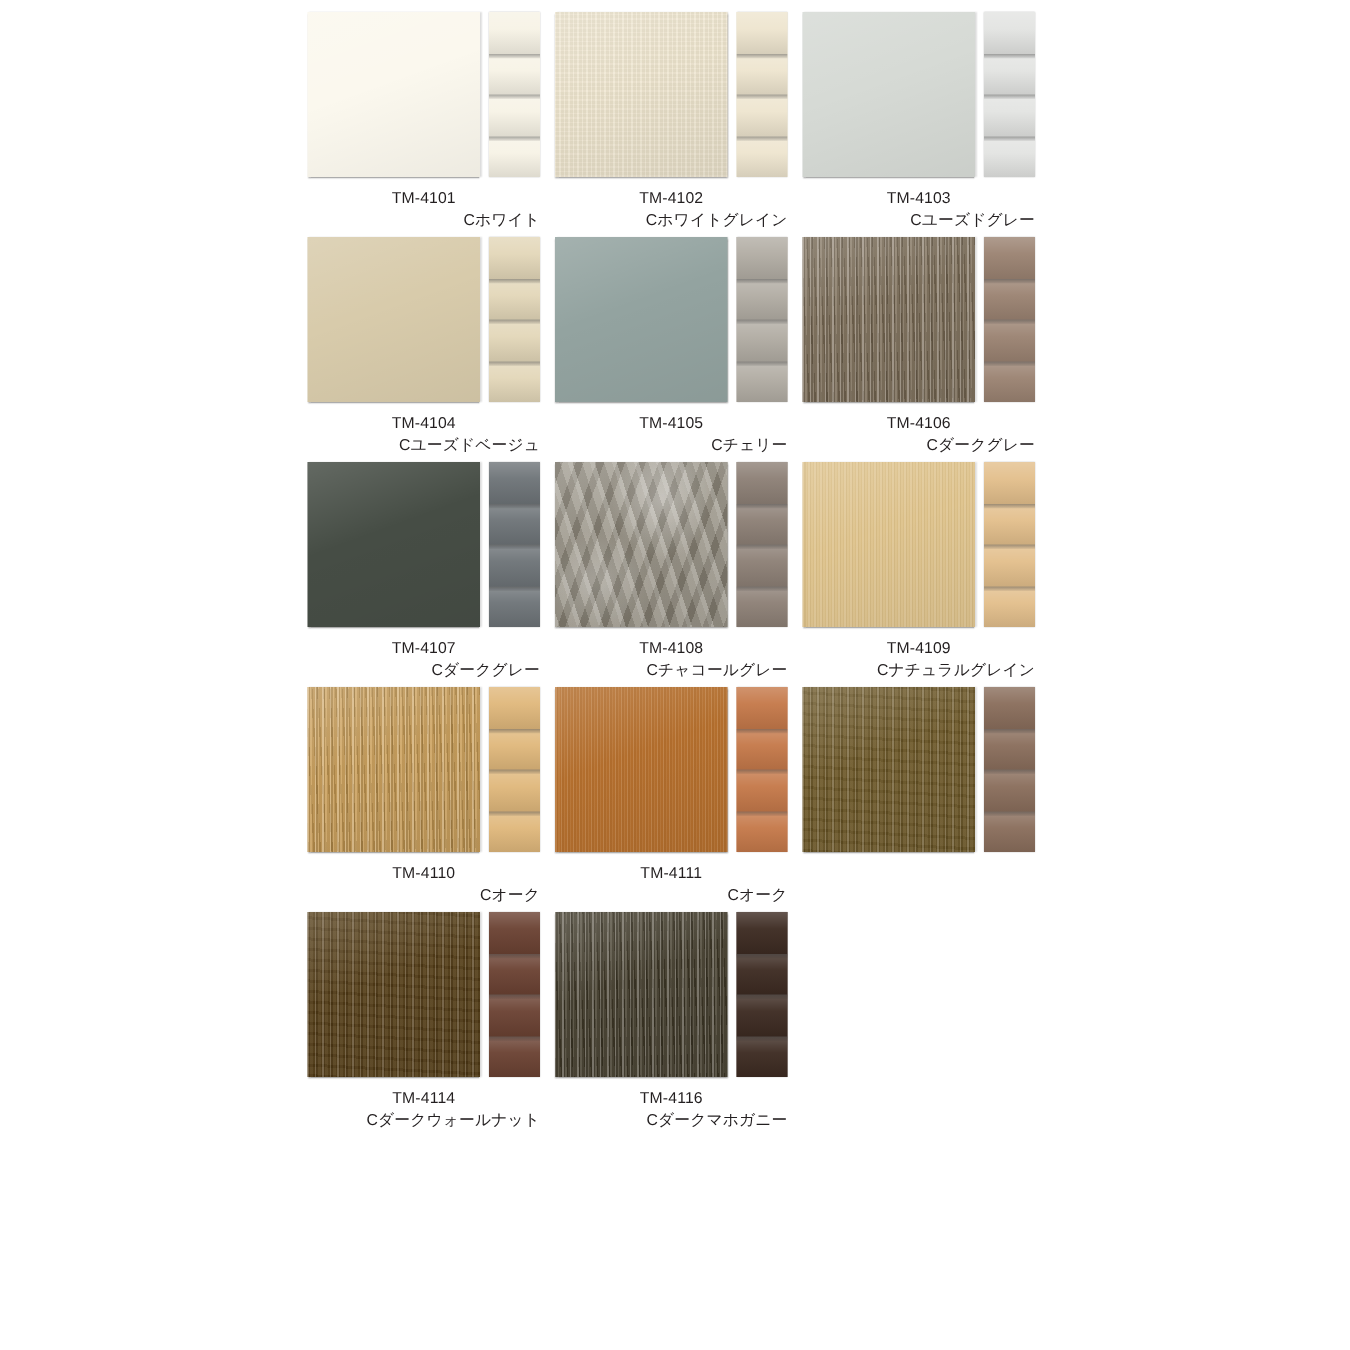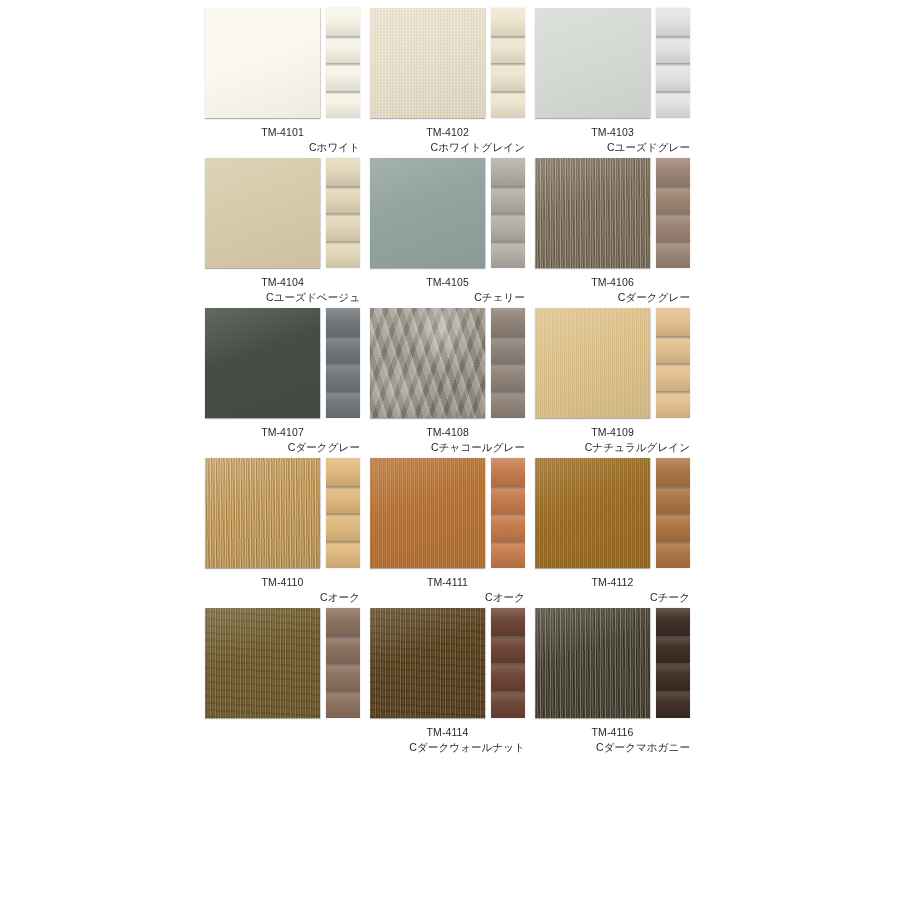--- a/index.html
+++ b/index.html
@@ -349,37 +349,20 @@
         <div class="band" style="background: rgb(197, 121, 74);"></div>
         <div class="band" style="background: rgb(197, 121, 74);"></div>
       </div>
     </div>
     <div class="caption">
       <div class="code">TM-4111</div>
       <div class="name">Cオーク</div>
     </div>
   </div>
 
-  <div class="cell">
-    <div class="samples">
-      <div class="swatch tex-grain" style="background: rgb(154, 106, 33);">
-        <div class="tex"></div>
-      </div>
-      <div class="strip" style="background: rgb(171, 115, 64);">
-        <div class="band" style="background: rgb(171, 115, 64);"></div>
-        <div class="band" style="background: rgb(171, 115, 64);"></div>
-        <div class="band" style="background: rgb(171, 115, 64);"></div>
-        <div class="band" style="background: rgb(171, 115, 64);"></div>
-      </div>
-    </div>
-    <div class="caption">
-      <div class="code">TM-4112</div>
-      <div class="name">Cチーク</div>
-    </div>
-  </div>
 
   <div class="cell">
     <div class="samples">
       <div class="swatch tex-wood" style="background: rgb(107, 86, 38);">
         <div class="tex"></div>
       </div>
       <div class="strip" style="background: rgb(138, 110, 92);">
         <div class="band" style="background: rgb(138, 110, 92);"></div>
         <div class="band" style="background: rgb(138, 110, 92);"></div>
         <div class="band" style="background: rgb(138, 110, 92);"></div>

